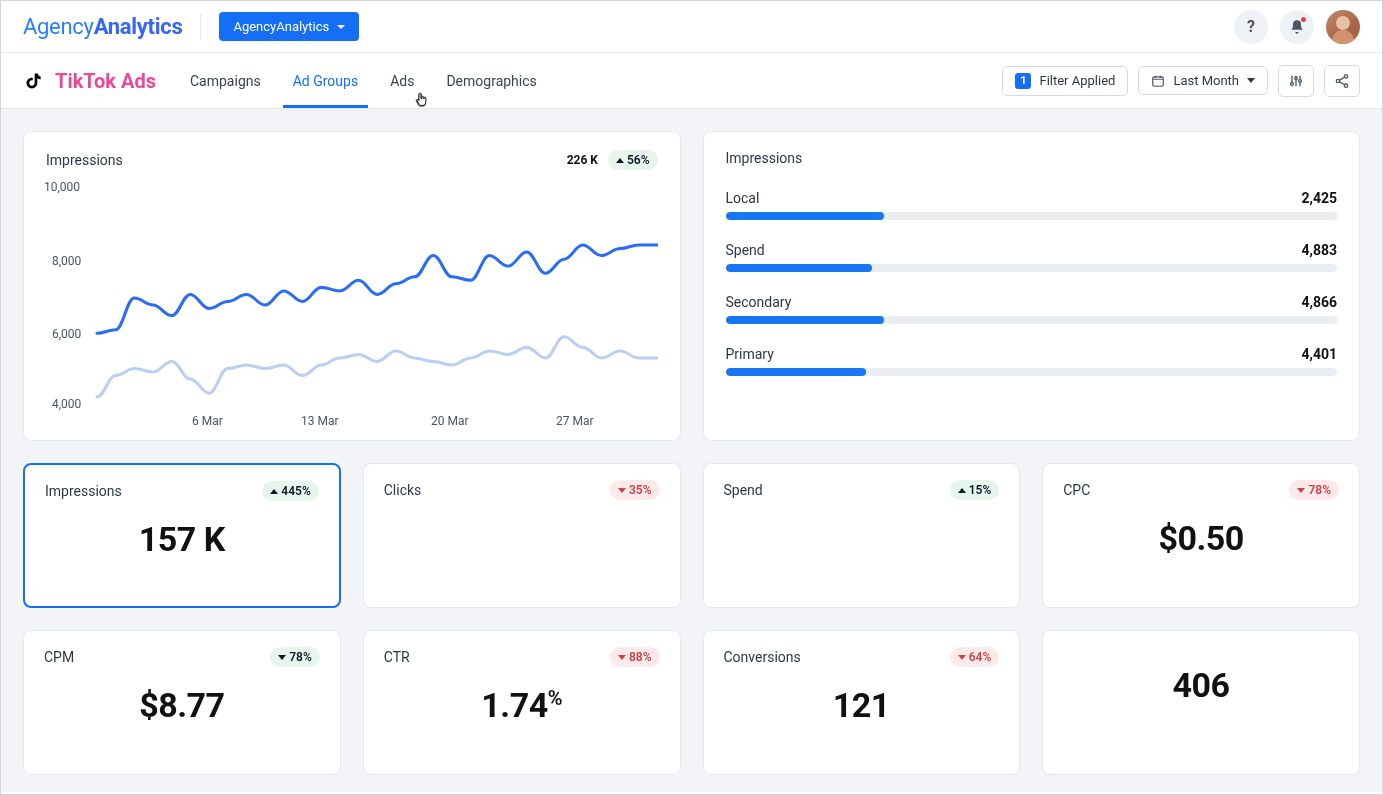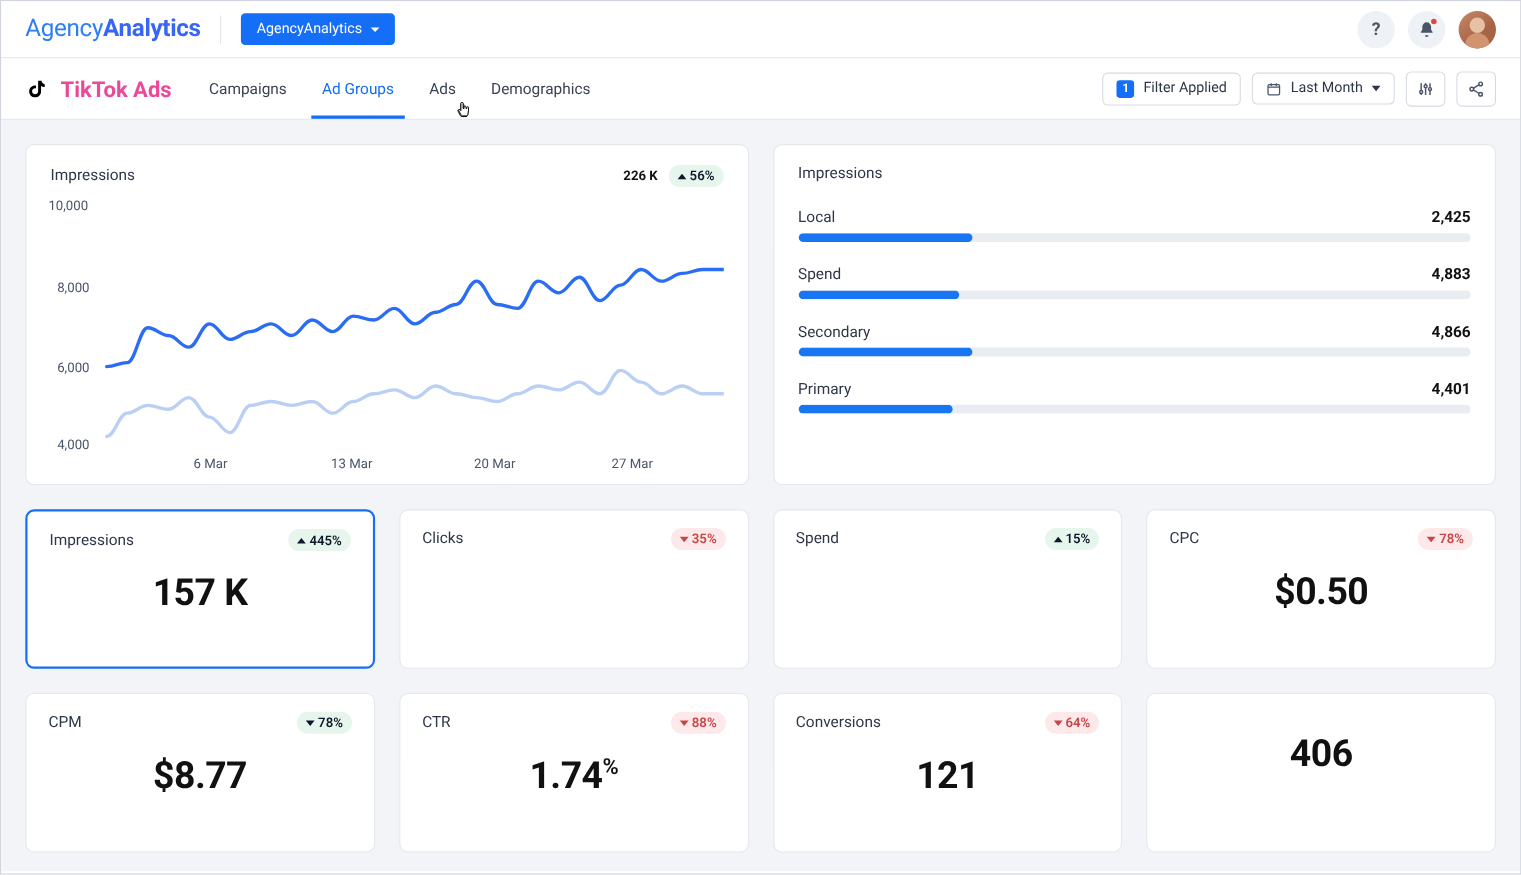--- a/index.html
+++ b/index.html
@@ -226,21 +226,21 @@
         <svg id="chart-svg" width="100%" height="100%" viewBox="0 0 600 240" preserveAspectRatio="none">
             <path d="M50,213 C57.33333333333333,213 61,192 68.33333333333333,192 C75.66666666666666,192 79.33333333333333,185 86.66666666666666,185 C94,185 97.66666666666666,188.5 105,188.5 C112.33333333333333,188.5 116,178 123.33333333333333,178 C130.66666666666666,178 134.33333333333331,195.5 141.66666666666666,195.5 C149,195.5 152.66666666666666,209.5 160,209.5 C167.33333333333334,209.5 171,185 178.33333333333334,185 C185.66666666666666,185 189.33333333333334,181.5 196.66666666666666,181.5 C204,181.5 207.66666666666666,185 215,185 C222.33333333333331,185 226,181.5 233.33333333333331,181.5 C240.66666666666666,181.5 244.33333333333331,192 251.66666666666666,192 C259,192 262.6666666666667,181.5 270,181.5 C277.33333333333337,181.5 281,174.5 288.33333333333337,174.5 C295.6666666666667,174.5 299.33333333333337,171 306.6666666666667,171 C314,171 317.6666666666667,178 325,178 C332.3333333333333,178 336,167.5 343.3333333333333,167.5 C350.6666666666667,167.5 354.3333333333333,174.5 361.6666666666667,174.5 C369,174.5 372.6666666666667,178 380,178 C387.3333333333333,178 391,181.5 398.3333333333333,181.5 C405.66666666666663,181.5 409.3333333333333,174.5 416.66666666666663,174.5 C424,174.5 427.66666666666663,167.5 435,167.5 C442.3333333333333,167.5 446,171 453.3333333333333,171 C460.6666666666667,171 464.3333333333333,164 471.6666666666667,164 C479,164 482.6666666666667,174.5 490,174.5 C497.33333333333337,174.5 501,153.5 508.33333333333337,153.5 C515.6666666666667,153.5 519.3333333333334,164 526.6666666666667,164 C534,164 537.6666666666667,174.5 545,174.5 C552.3333333333334,174.5 556,167.5 563.3333333333334,167.5 C570.6666666666666,167.5 574.3333333333334,174.5 581.6666666666666,174.5 C589,174.5 592.6666666666666,174.5 600,174.5" fill="none" stroke="#b9d0f4" stroke-width="3" stroke-linecap="round"></path>
             <path d="M50,150 C57.33333333333333,150 61,146.5 68.33333333333333,146.5 C75.66666666666666,146.5 79.33333333333333,115 86.66666666666666,115 C94,115 97.66666666666666,122 105,122 C112.33333333333333,122 116,132.5 123.33333333333333,132.5 C130.66666666666666,132.5 134.33333333333331,111.49999999999999 141.66666666666666,111.49999999999999 C149,111.49999999999999 152.66666666666666,125.5 160,125.5 C167.33333333333334,125.5 171,118.5 178.33333333333334,118.5 C185.66666666666666,118.5 189.33333333333334,111.49999999999999 196.66666666666666,111.49999999999999 C204,111.49999999999999 207.66666666666666,122 215,122 C222.33333333333331,122 226,108 233.33333333333331,108 C240.66666666666666,108 244.33333333333331,118.5 251.66666666666666,118.5 C259,118.5 262.6666666666667,104.49999999999999 270,104.49999999999999 C277.33333333333337,104.49999999999999 281,108 288.33333333333337,108 C295.6666666666667,108 299.33333333333337,97.49999999999999 306.6666666666667,97.49999999999999 C314,97.49999999999999 317.6666666666667,111.49999999999999 325,111.49999999999999 C332.3333333333333,111.49999999999999 336,101 343.3333333333333,101 C350.6666666666667,101 354.3333333333333,94 361.6666666666667,94 C369,94 372.6666666666667,73 380,73 C387.3333333333333,73 391,94 398.3333333333333,94 C405.66666666666663,94 409.3333333333333,97.49999999999999 416.66666666666663,97.49999999999999 C424,97.49999999999999 427.66666666666663,73 435,73 C442.3333333333333,73 446,83.5 453.3333333333333,83.5 C460.6666666666667,83.5 464.3333333333333,69.5 471.6666666666667,69.5 C479,69.5 482.6666666666667,90.5 490,90.5 C497.33333333333337,90.5 501,76.5 508.33333333333337,76.5 C515.6666666666667,76.5 519.3333333333334,62.5 526.6666666666667,62.5 C534,62.5 537.6666666666667,73 545,73 C552.3333333333334,73 556,66 563.3333333333334,66 C570.6666666666666,66 574.3333333333334,62.5 581.6666666666666,62.5 C589,62.5 592.6666666666666,62.5 600,62.5" fill="none" stroke="#2a6df4" stroke-width="3" stroke-linecap="round"></path>
           </svg>
         
         <span class="axis-label" style="left:-2px; top:-2px;">10,000</span>
         <span class="axis-label" style="left:6px; top:72px;">8,000</span>
         <span class="axis-label" style="left:6px; top:145px;">6,000</span>
         <span class="axis-label" style="left:6px; top:215px;">4,000</span>
         
-        <span class="axis-label" style="left:130px; bottom:-4px;text-align:right;">6 Mar</span>
+        <span class="axis-label" style="left:146px; bottom:-4px;text-align:right;">6 Mar</span>
         <span class="axis-label" style="left:255px; bottom:-4px;">13 Mar</span>
         <span class="axis-label" style="left:385px; bottom:-4px;">20 Mar</span>
         <span class="axis-label" style="left:510px; bottom:-4px;">27 Mar</span>
       </div>
     </div>
 
     <div class="card card-big-right">
       <div class="card-title">Impressions</div>
       <div class="impr-bars" id="impr-bars">
           <div class="bar-row">

